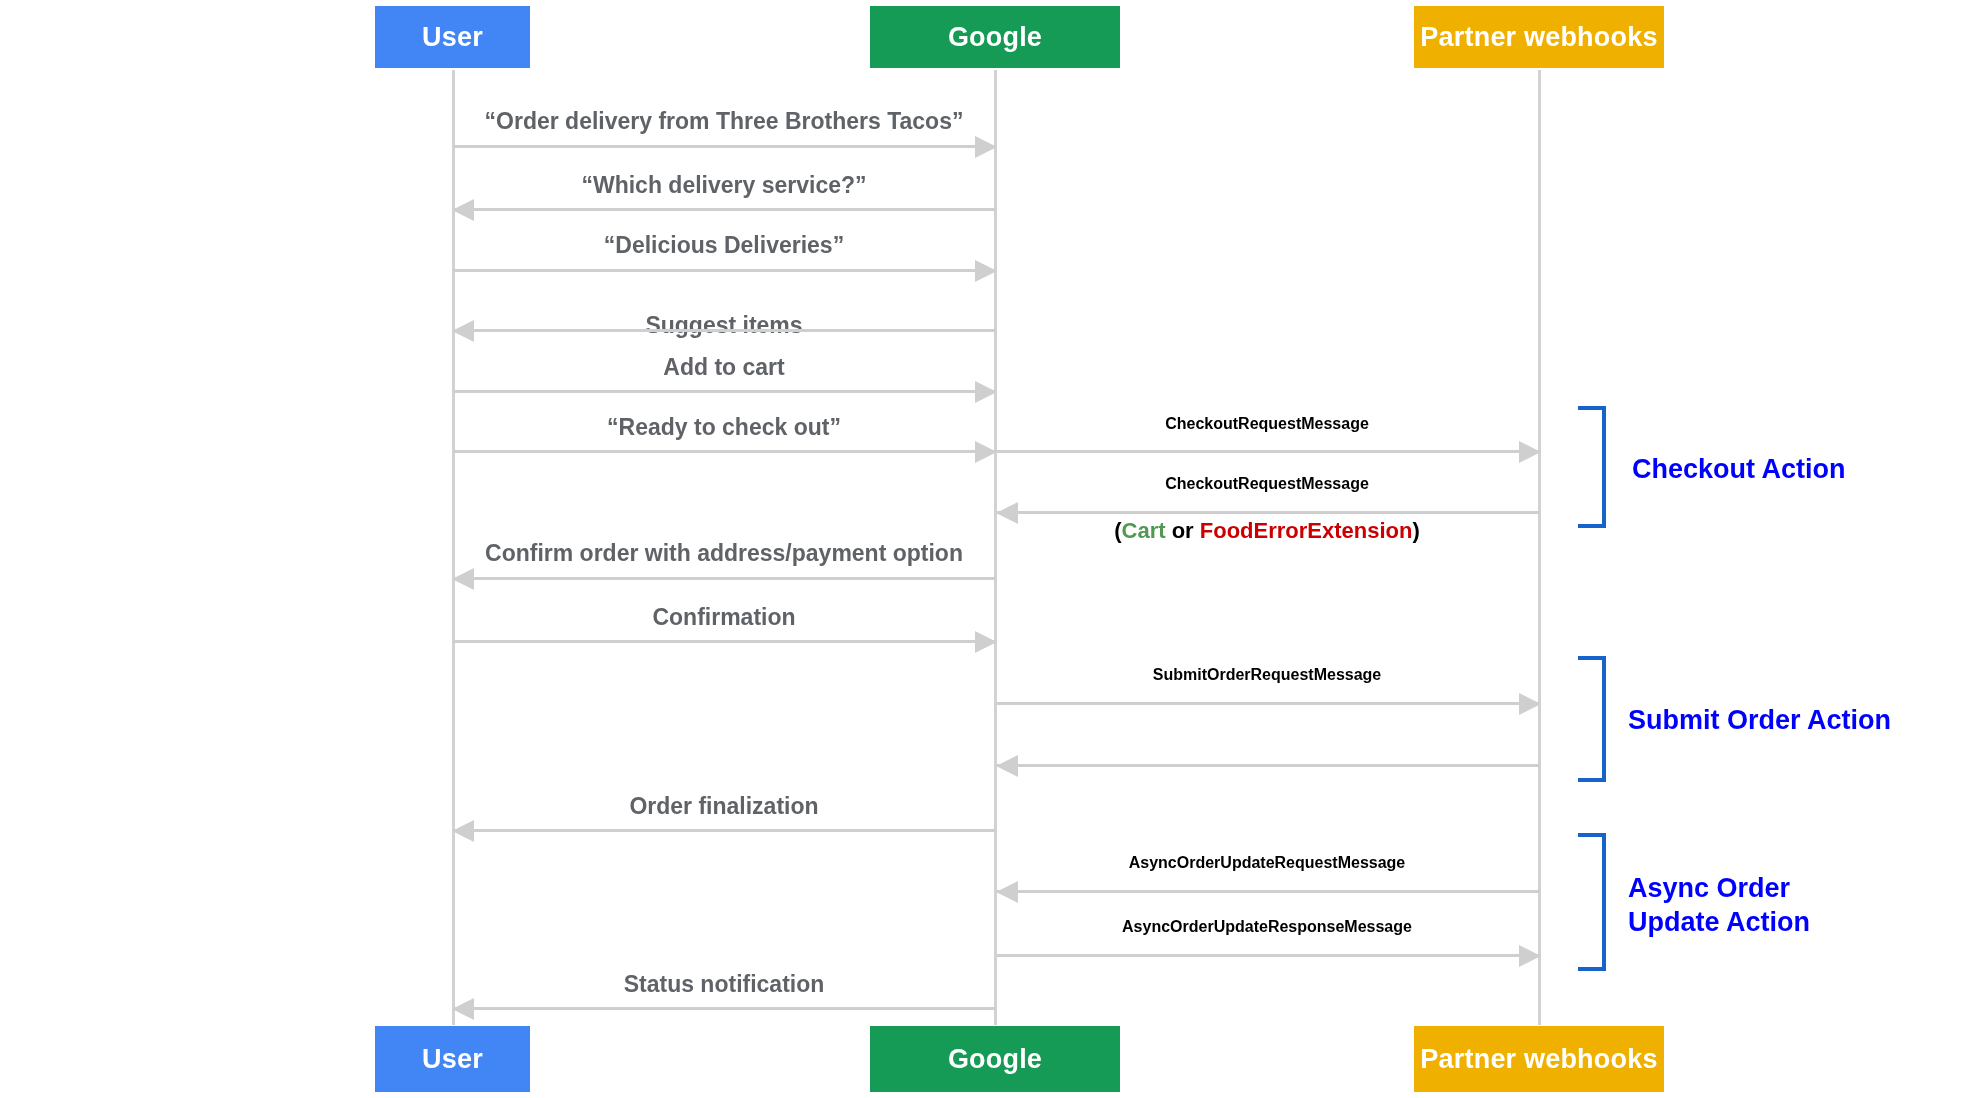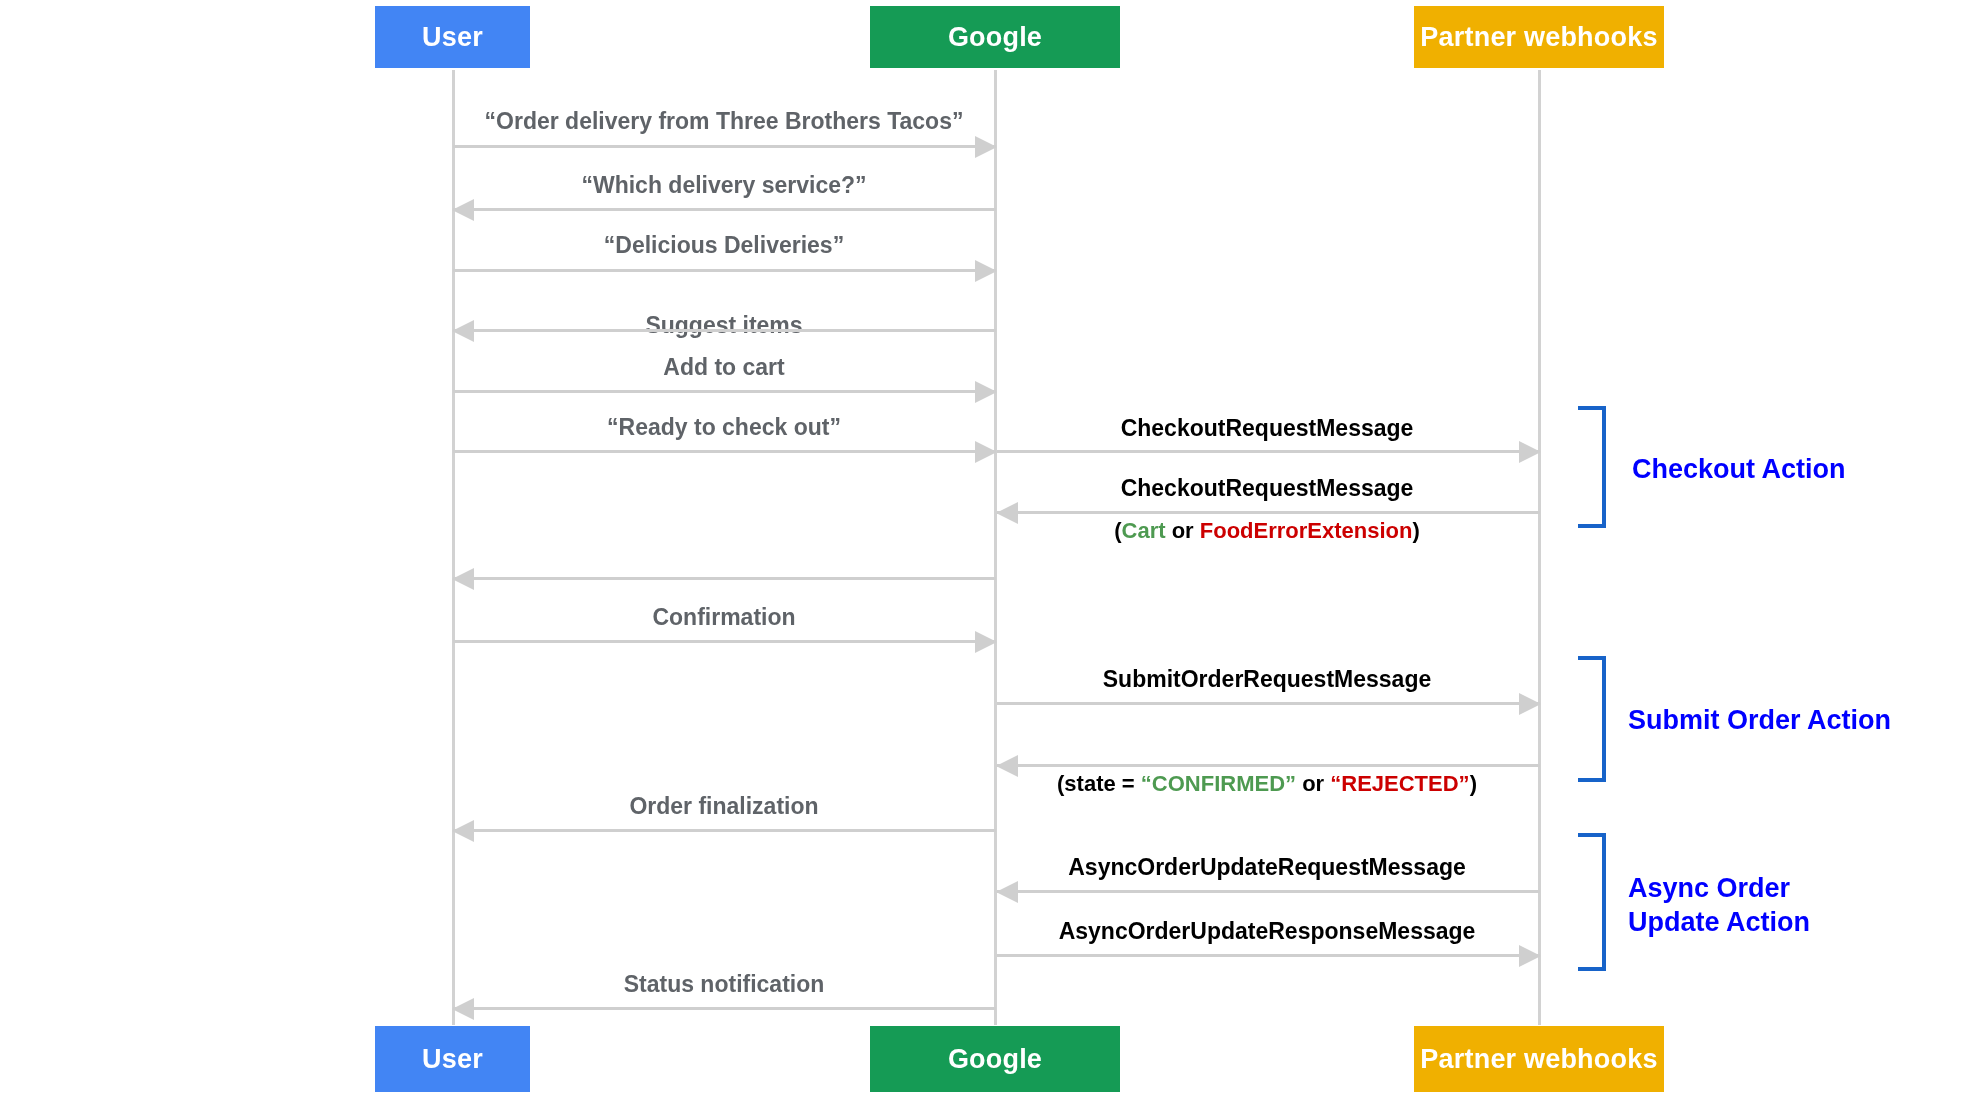--- a/index.html
+++ b/index.html
@@ -79,21 +79,21 @@
     transform: translateX(-50%);
   }
   .msg-label.grey {
     color: #5f6368;
     font-weight: bold;
     font-size: 23px;
   }
   .msg-label.black {
     color: #000000;
     font-weight: bold;
-    font-size: 23px;
+    font-size: 16px;
   }
   .sub-label {
     position: absolute;
     text-align: center;
     white-space: nowrap;
     color: #000000;
     font-weight: bold;
     font-size: 22px;
     line-height: 1.15;
     transform: translateX(-50%);
@@ -192,43 +192,41 @@
 
   <div class="msg-label black" style="left:1267px; top:475px;">CheckoutRequestMessage</div>
   <div class="msg left" style="left:997px; width:543px; top:511px;">
     <div class="line"></div>
     <div class="head"></div>
   </div>
   <div class="sub-label" style="left:1267px; top:518px;">
     <span>(</span><span class="ok">Cart</span><span> or </span><span class="err">FoodErrorExtension</span><span>)</span>
   </div>
 
+  <div class="msg-label grey" style="left:724px; top:540px;">Confirm order with address/payment option</div>
   <div class="msg left" style="left:453px; width:543px; top:577px;">
     <div class="line"></div>
     <div class="head"></div>
   </div>
 
   <div class="msg-label grey" style="left:724px; top:604px;">Confirmation</div>
   <div class="msg right" style="left:453px; width:543px; top:640px;">
     <div class="line"></div>
     <div class="head"></div>
   </div>
 
   <div class="msg-label black" style="left:1267px; top:666px;">SubmitOrderRequestMessage</div>
   <div class="msg right" style="left:997px; width:543px; top:702px;">
     <div class="line"></div>
     <div class="head"></div>
   </div>
 
   <div class="msg left" style="left:997px; width:543px; top:764px;">
     <div class="line"></div>
     <div class="head"></div>
-  </div>
-  <div class="sub-label" style="left:1267px; top:771px;">
-    <span>(state = </span><span class="ok">“CONFIRMED”</span><span> or </span><span class="err">“REJECTED”</span><span>)</span>
   </div>
 
   <div class="msg-label grey" style="left:724px; top:793px;">Order finalization</div>
   <div class="msg left" style="left:453px; width:543px; top:829px;">
     <div class="line"></div>
     <div class="head"></div>
   </div>
 
   <div class="msg-label black" style="left:1267px; top:854px;">AsyncOrderUpdateRequestMessage</div>
   <div class="msg left" style="left:997px; width:543px; top:890px;">

